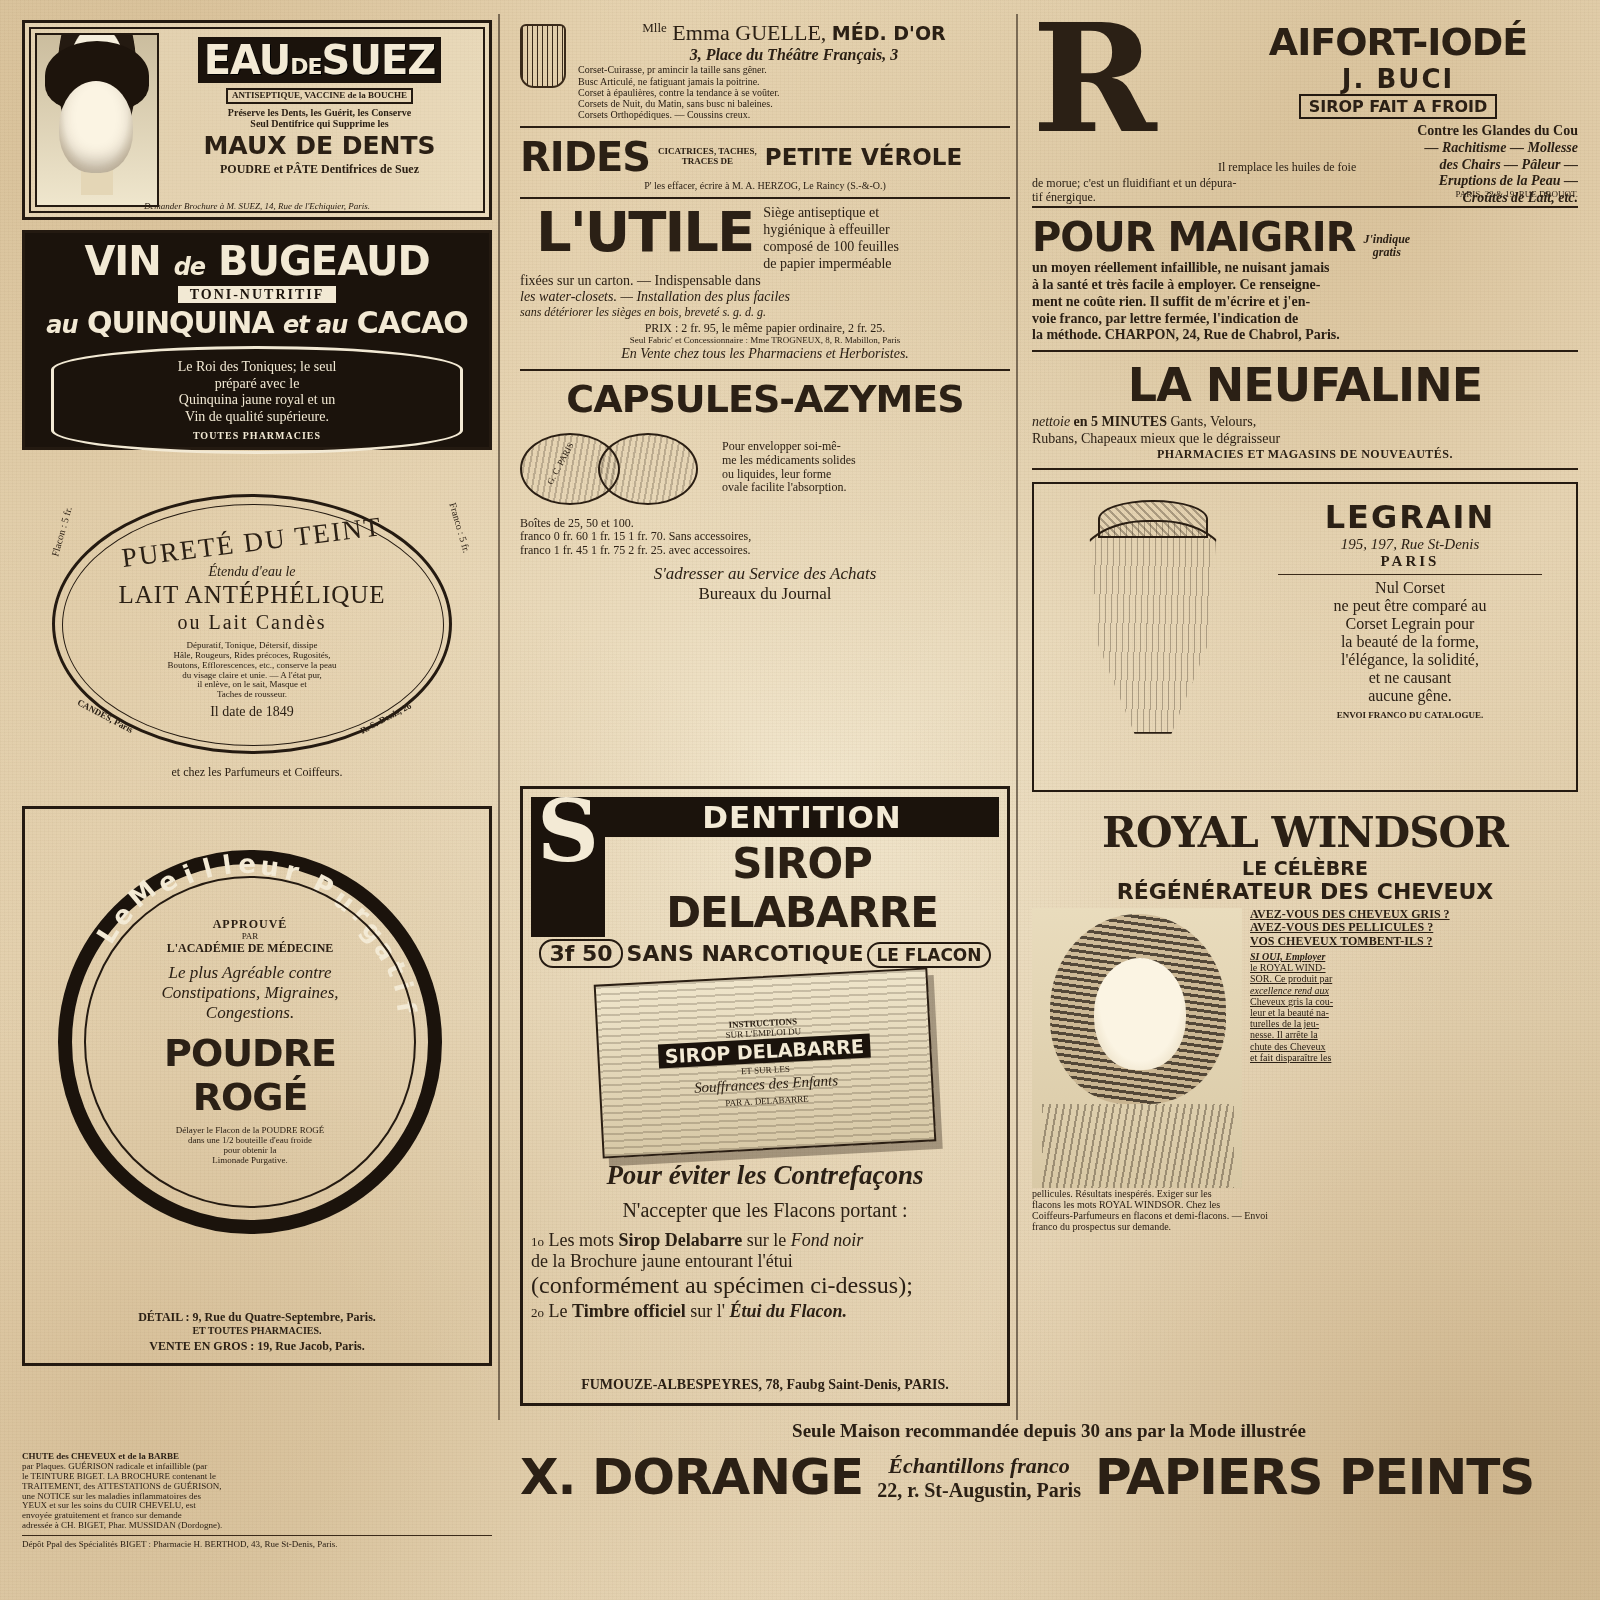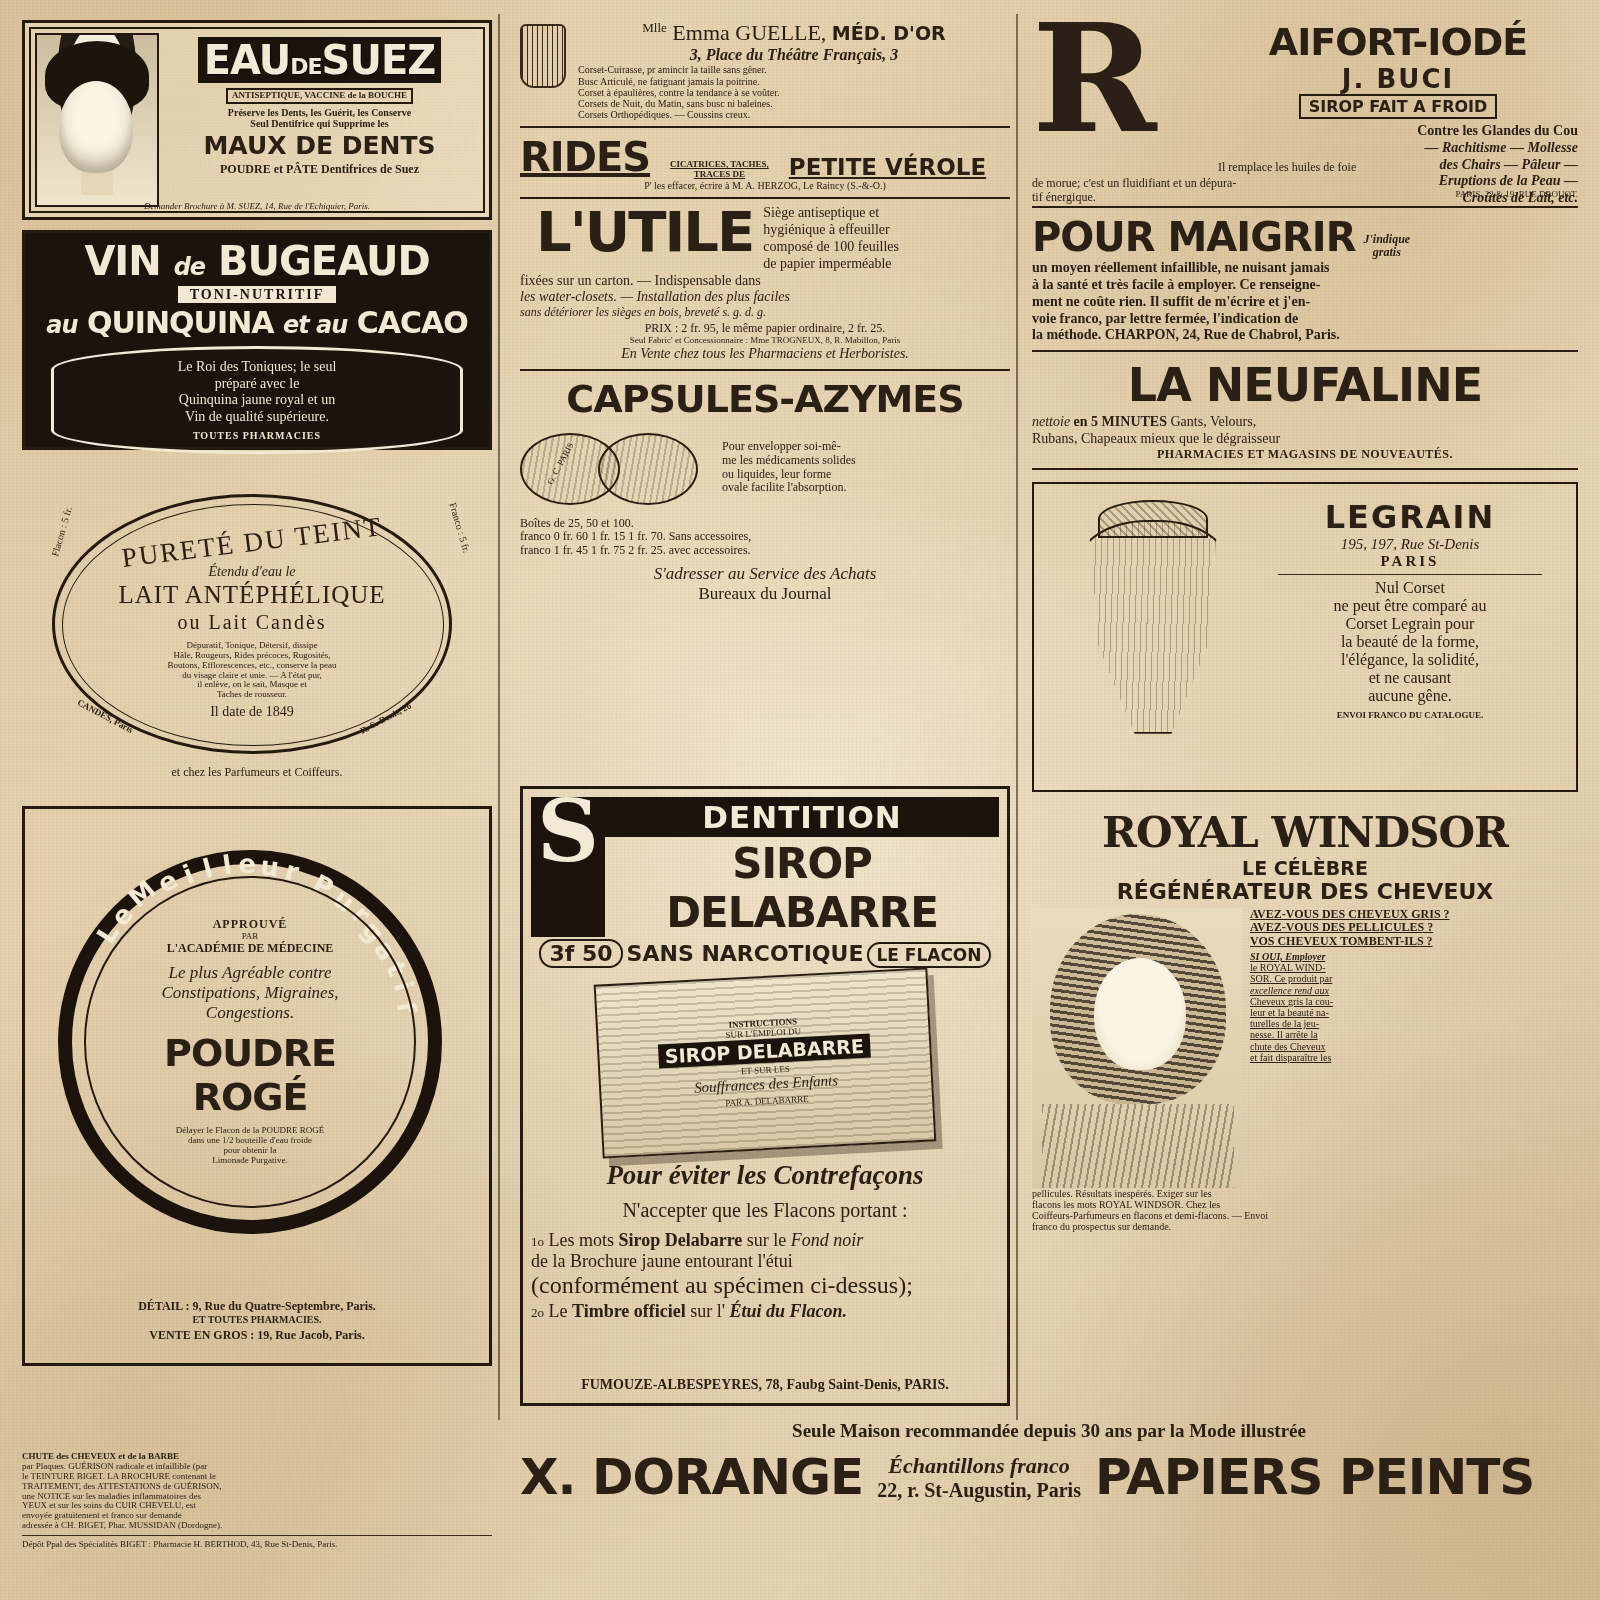--- a/index.html
+++ b/index.html
@@ -297,21 +297,21 @@
         <div class="sm bold">L'ACADÉMIE DE MÉDECINE</div>
         <div style="font-size:17px;font-style:italic;margin-top:8px;">Le plus Agréable contre</div>
         <div style="font-size:17px;font-style:italic;">Constipations, Migraines,</div>
         <div style="font-size:17px;font-style:italic;">Congestions.</div>
         <div class="bigHead" style="font-size:38px;margin-top:8px;letter-spacing:-1px;">POUDRE ROGÉ</div>
         <div class="xtiny" style="margin-top:7px;">Délayer le Flacon de la POUDRE ROGÉ</div>
         <div class="xtiny">dans une 1/2 bouteille d'eau froide</div>
         <div class="xtiny">pour obtenir la</div>
         <div class="xtiny">Limonade Purgative.</div>
       </div>
-      <div style="position:absolute;left:0;right:0;bottom:23px;text-align:center;">
+      <div style="position:absolute;left:0;right:0;bottom:12px;text-align:center;">
         <div class="sm bold">DÉTAIL : 9, Rue du Quatre-Septembre, Paris.</div>
         <div class="tiny bold">ET TOUTES PHARMACIES.</div>
         <div class="sm bold" style="margin-top:4px;">VENTE EN GROS : 19, Rue Jacob, Paris.</div>
       </div>
     </div>
   </div>
 
   <div id="pelade">
     <div style="display:flex;gap:8px;">
       <div style="flex:1;">
@@ -347,21 +347,21 @@
           <div class="tiny">Busc Articulé, ne fatiguant jamais la poitrine.</div>
           <div class="tiny">Corset à épaulières, contre la tendance à se voûter.</div>
           <div class="tiny">Corsets de Nuit, du Matin, sans busc ni baleines.</div>
           <div class="tiny">Corsets Orthopédiques. — Coussins creux.</div>
         </div>
       </div>
     </div>
     <div class="hr"></div>
 
     <div>
-      <div style="display:flex;align-items:flex-end;gap:20px;text-decoration:underline;">
+      <div style="display:flex;align-items:center;gap:8px;">
         <div class="ridesT">RIDES</div>
         <div style="text-align:center;">
           <div class="xtiny bold">CICATRICES, TACHES,</div>
           <div class="xtiny bold">TRACES DE</div>
         </div>
         <div class="bigHead" style="font-size:23px;">PETITE VÉROLE</div>
       </div>
       <div class="tiny ctr">P' les effacer, écrire à M. A. HERZOG, Le Raincy (S.-&amp;-O.)</div>
     </div>
     <div class="hr"></div>

